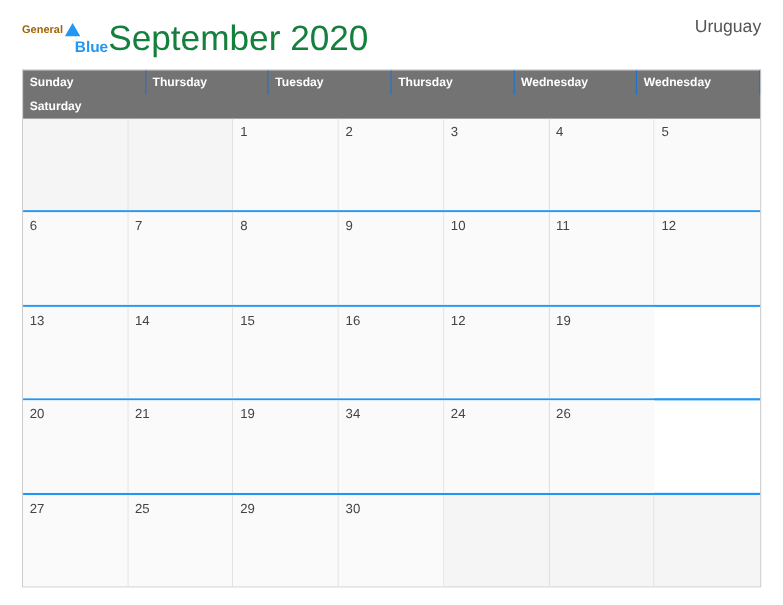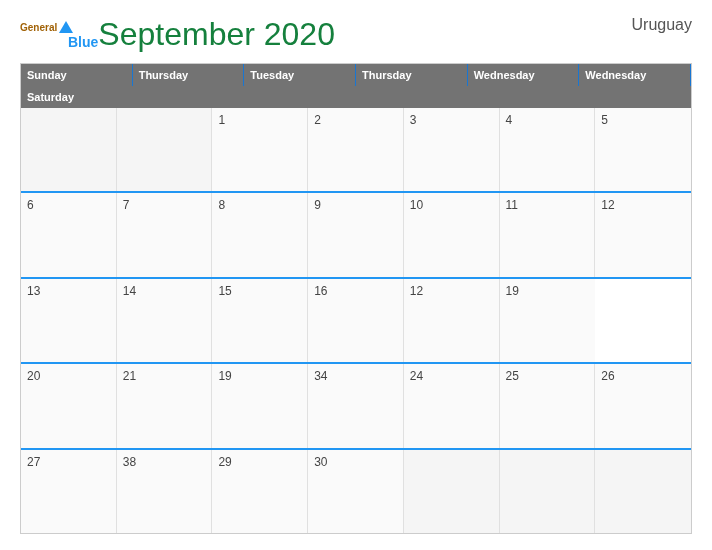--- a/index.html
+++ b/index.html
@@ -173,26 +173,25 @@
           <div class="day-cell"><span class="day-number">16</span></div>
           <div class="day-cell"><span class="day-number">12</span></div>
           <div class="day-cell"><span class="day-number">19</span></div>
         </div>
         <div class="week-row">
           <div class="day-cell"><span class="day-number">20</span></div>
           <div class="day-cell"><span class="day-number">21</span></div>
           <div class="day-cell"><span class="day-number">19</span></div>
           <div class="day-cell"><span class="day-number">34</span></div>
           <div class="day-cell"><span class="day-number">24</span></div>
-          <div class="day-cell"><span class="day-number">25</span></div>
           <div class="day-cell"><span class="day-number">26</span></div>
         </div>
         <div class="week-row">
           <div class="day-cell"><span class="day-number">27</span></div>
-          <div class="day-cell"><span class="day-number">38</span></div>
+          <div class="day-cell"><span class="day-number">25</span></div>
           <div class="day-cell"><span class="day-number">29</span></div>
           <div class="day-cell"><span class="day-number">30</span></div>
           <div class="day-cell empty"></div>
           <div class="day-cell empty"></div>
           <div class="day-cell empty"></div>
         </div>
       </div>
   </div>
 </div>
 

